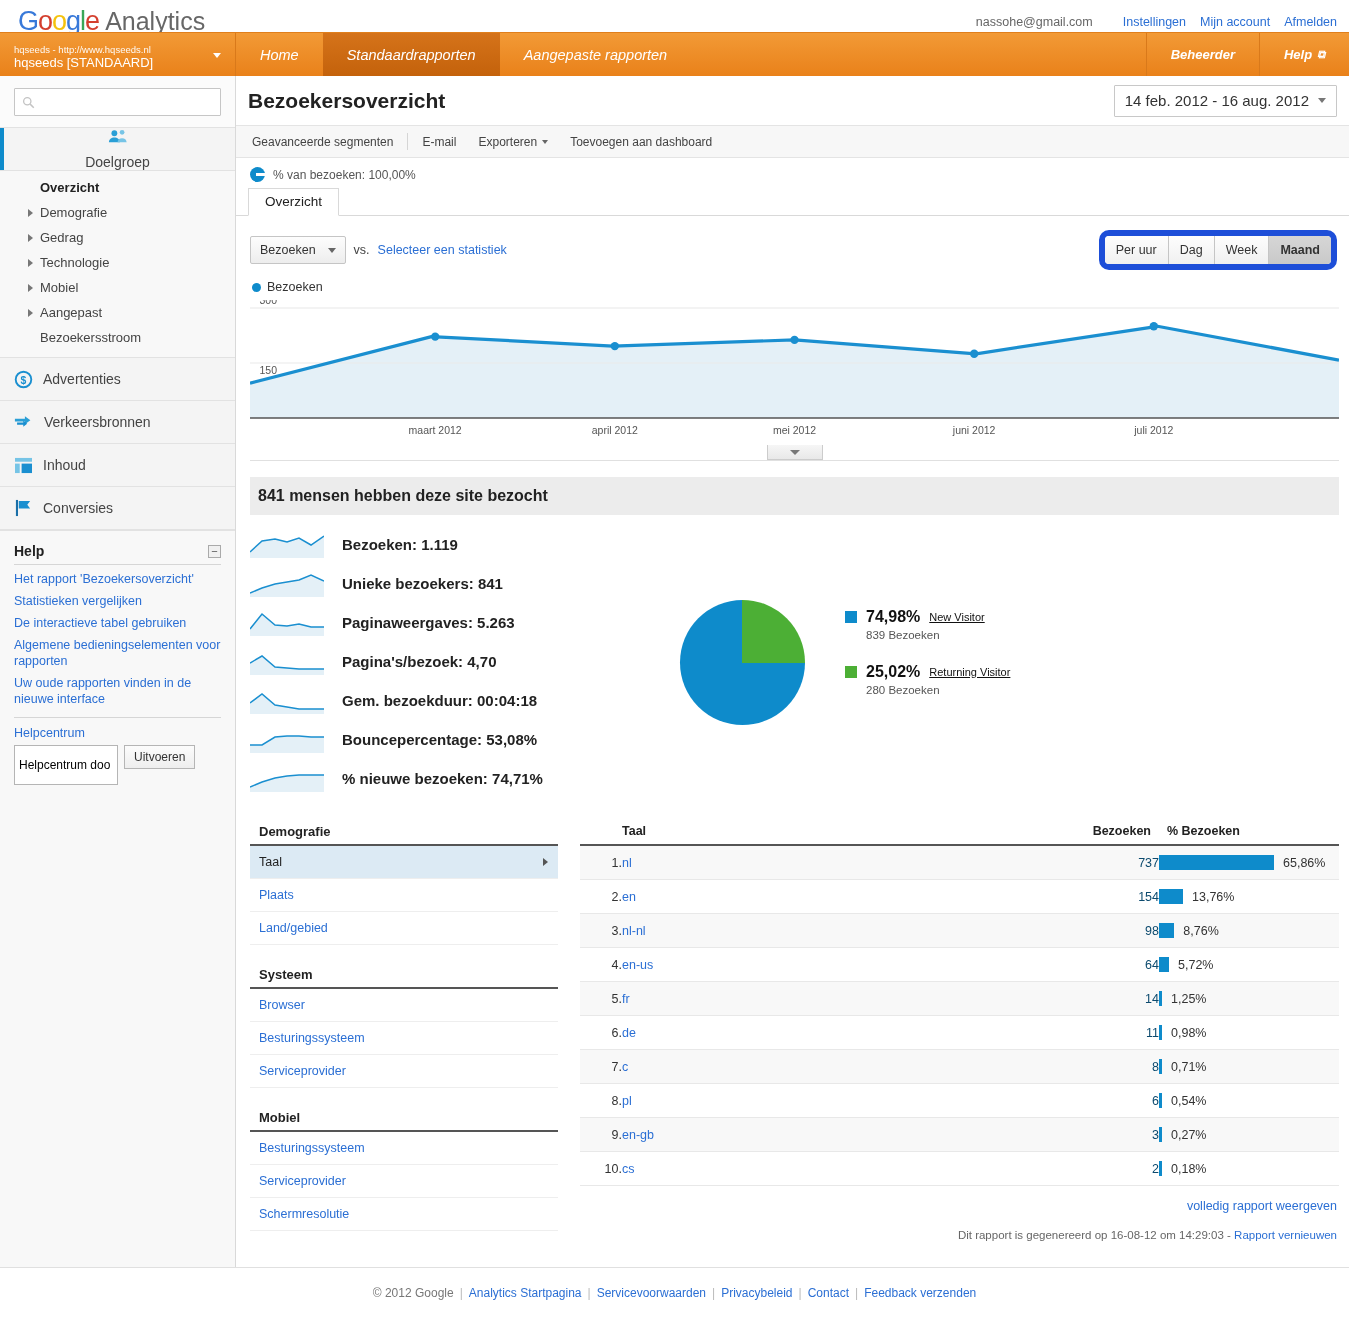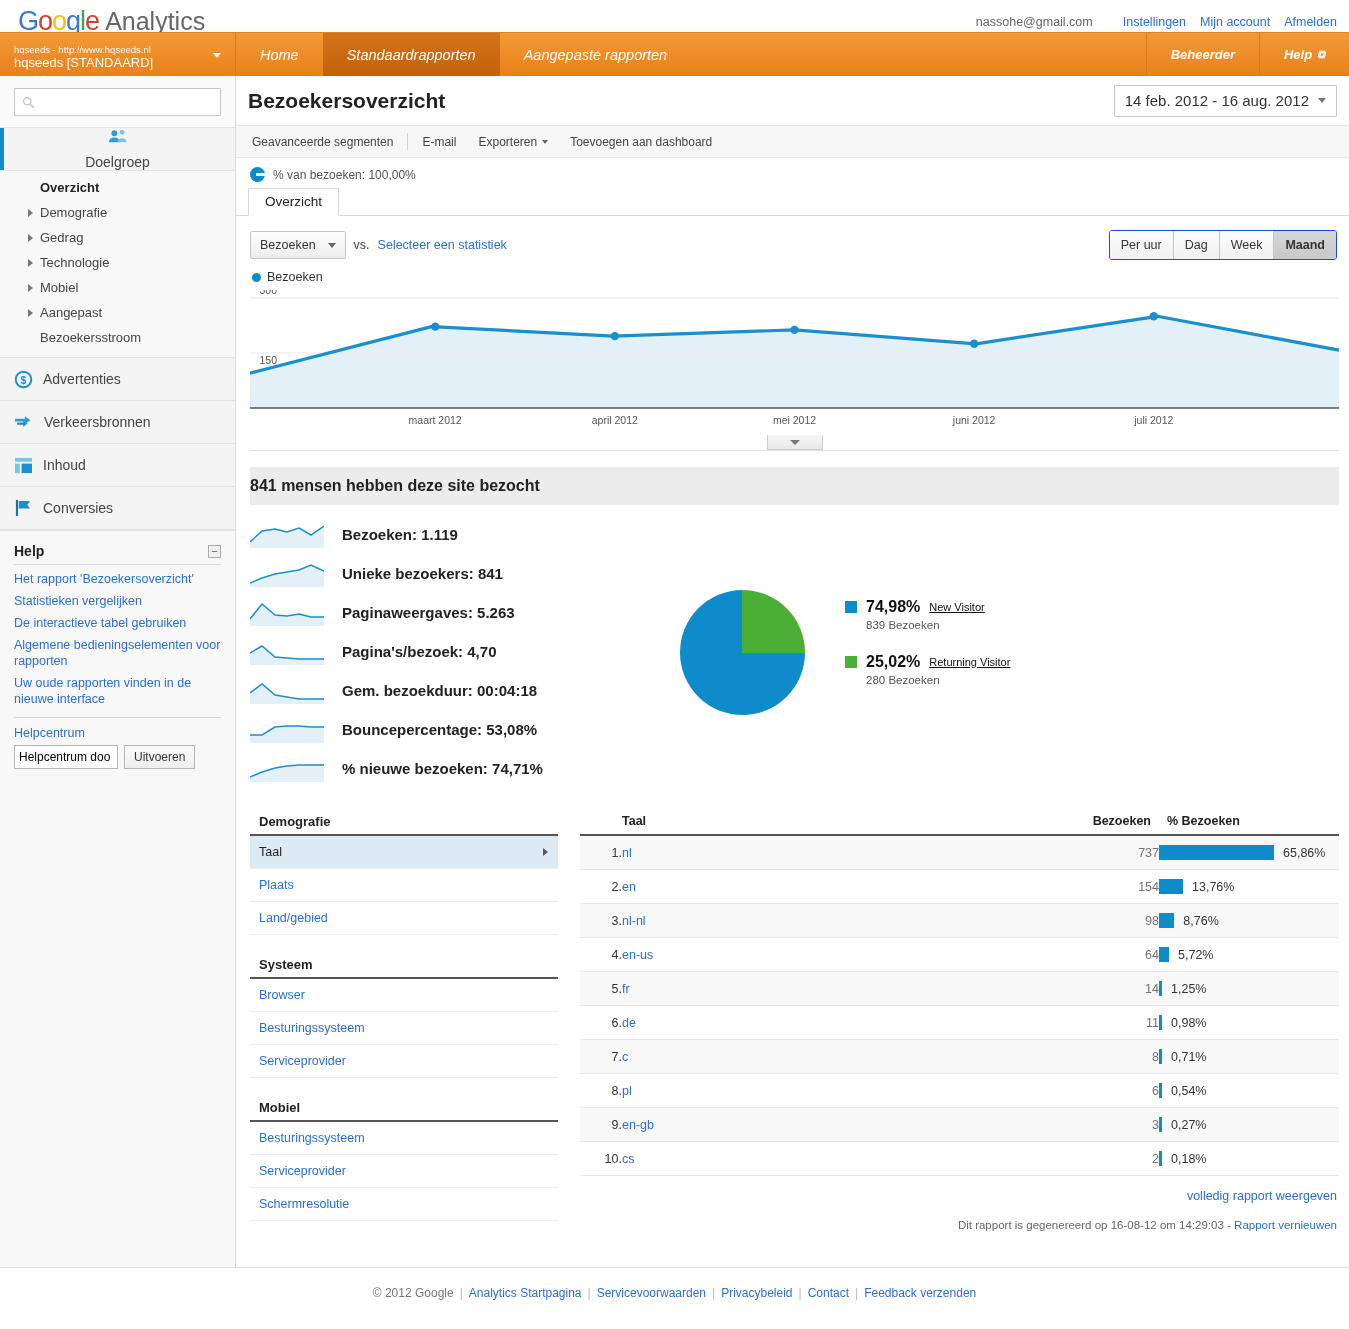--- a/index.html
+++ b/index.html
@@ -95,21 +95,21 @@
   .help-min {
     width:13px; height:13px; border:1px solid #aaa; background:#f0f0f0;
     display:flex; align-items:center; justify-content:center; font-size:11px;
     color:#555; line-height:0; cursor:pointer;
   }
   .help-link { display:block; color:#2b6fd4; font-size:12.5px; line-height:16px; margin:6px 0; cursor:pointer; }
   .helpcentrum-sec { border-top:1px solid #d6d6d6; margin-top:10px; padding-top:8px; }
   .helpcentrum-sec .hc-label { color:#2b6fd4; font-size:12.5px; display:block; margin-bottom:5px; cursor:pointer; }
   .hc-row { display:flex; gap:6px; }
   .hc-row input {
-    width:104px; height:24px; border:1px solid #b5b5b5; font-size:12px;
+    width:104px; height:40px; border:1px solid #b5b5b5; font-size:12px;
     padding:0 4px; font-family:inherit; outline:none;
   }
   .hc-row button {
     height:24px; border:1px solid #b5b5b5; background:linear-gradient(#fcfcfc,#eee);
     font-size:12px; font-family:inherit; padding:0 9px; cursor:pointer; color:#333;
   }
 
   
   .main { flex:1; background:#fff; min-width:0; }
   .main-head {
@@ -156,21 +156,21 @@
     border:1px solid #c5c5c5; background:linear-gradient(#fdfdfd,#ededed);
     height:28px; display:flex; align-items:center; padding:0 9px; font-size:12.5px;
     color:#333; cursor:pointer; border-radius:2px;
   }
   .metric-sel .caret {
     margin-left:12px; border-left:4px solid transparent; border-right:4px solid transparent;
     border-top:5px solid #666;
   }
   .vs { margin:0 8px; font-size:12.5px; color:#444; }
   .selstat { color:#2b6fd4; font-size:12.5px; cursor:pointer; }
-  .gran { margin-left:auto; display:flex; border:1px solid #1d4ed8; border-radius:3px; overflow:hidden; }
+  .gran { margin-left:auto; display:flex; border:6px solid #1d4ed8; border-radius:10px; overflow:hidden; }
   .gran div {
     padding:0 11px; height:28px; display:flex; align-items:center; font-size:12.5px;
     border-left:1px solid #c5c5c5; background:linear-gradient(#fdfdfd,#f0f0f0);
     cursor:pointer; color:#333;
   }
   .gran div:first-child { border-left:0; }
   .gran div.on { background:linear-gradient(#d6d6d6,#c9c9c9); font-weight:bold; }
 
   .legend-line { display:flex; align-items:center; gap:6px; padding:6px 0 0 16px; font-size:12.5px; color:#333; }
   .legend-dot { width:9px; height:9px; border-radius:50%; background:#0e8bcb; }
@@ -185,21 +185,21 @@
     border:1px solid #ccc; border-top:0; display:flex; align-items:center; justify-content:center;
     cursor:pointer;
   }
   .chart-expander .nub i {
     border-left:5px solid transparent; border-right:5px solid transparent;
     border-top:5px solid #777; display:block;
   }
 
   
   .summary-band {
-    margin:16px 10px 0 14px; background:#ececec; padding:10px 0;
+    margin:16px 10px 0 14px; background:#ececec; padding:10px 8px;
     font-size:16px; font-weight:bold; color:#222;
   }
   .summary-body { display:flex; margin:0 10px 0 14px; }
   .metrics-col { width:400px; padding-top:10px; }
   .metric-row { display:flex; align-items:center; gap:18px; height:39px; }
   .metric-row .spark { width:74px; height:26px; flex:0 0 74px; }
   .metric-row .mlabel { font-size:15px; color:#222; font-weight:bold; }
   .metric-row .mlabel .val { font-weight:bold; }
   .pie-col { flex:1; display:flex; align-items:center; padding-left:30px; padding-top:12px; }
   .pie { width:125px; height:125px; border-radius:50%; flex:0 0 125px; }
@@ -234,21 +234,21 @@
   table.lang th {
     font-size:12.5px; color:#222; font-weight:bold; text-align:left;
     padding:4px 0 6px 0; border-bottom:2px solid #555;
   }
   table.lang th.num { text-align:right; padding-right:8px; }
   table.lang th.pct { text-align:left; padding-left:8px; }
   table.lang td { padding:9px 0; border-bottom:1px solid #e8e8e8; }
   table.lang tr.odd td { background:#f8f8f8; }
   td.rank { width:42px; text-align:right; padding-right:10px; color:#333; }
   td.name a { color:#2b6fd4; text-decoration:none; cursor:pointer; }
-  td.vis { text-align:right; padding-right:8px; width:95px; color:#737373; }
+  td.vis { text-align:right; padding-right:8px; width:95px; color:#0c4a6e; }
   td.bar { width:180px; padding-left:8px; }
   .barwrap { display:flex; align-items:center; gap:9px; }
   .bar-fill { height:15px; background:#0e8bcb; min-width:2px; }
   .bar-pct { color:#333; white-space:nowrap; }
   .fullreport { text-align:right; padding:12px 2px 0 0; }
   .fullreport a { color:#2b6fd4; font-size:12.5px; text-decoration:none; cursor:pointer;margin-top:33px; }
   .genline { text-align:right; font-size:11.5px; color:#666; padding:16px 2px 0 0; }
   .genline a { color:#2b6fd4; text-decoration:none; }
 
   

